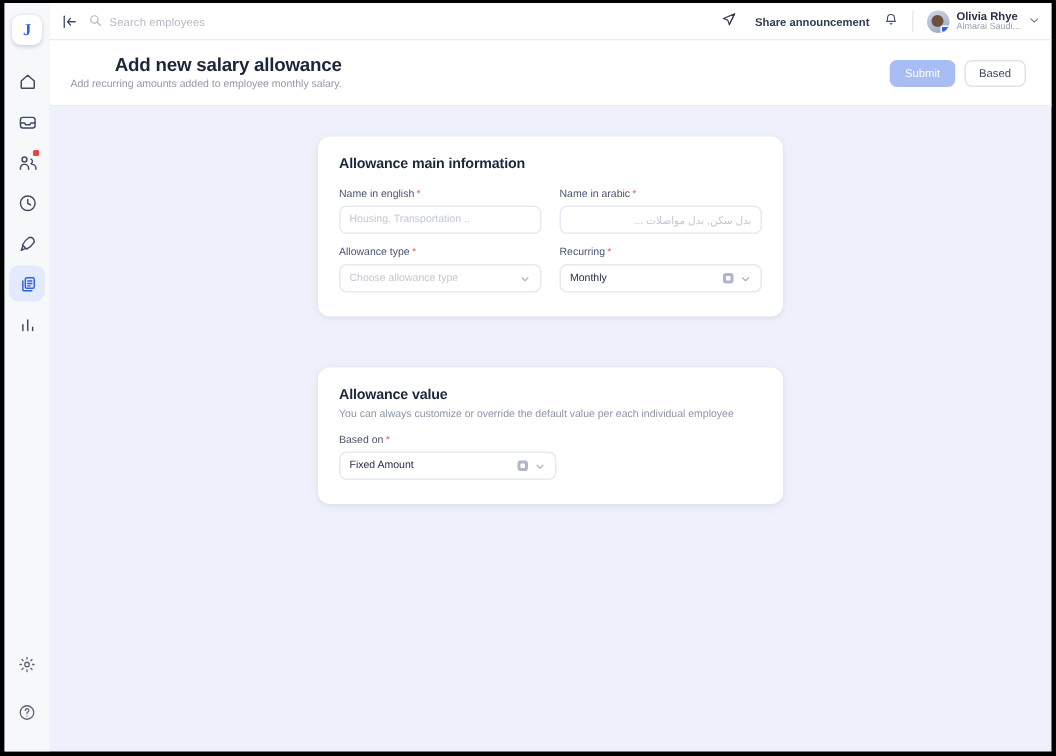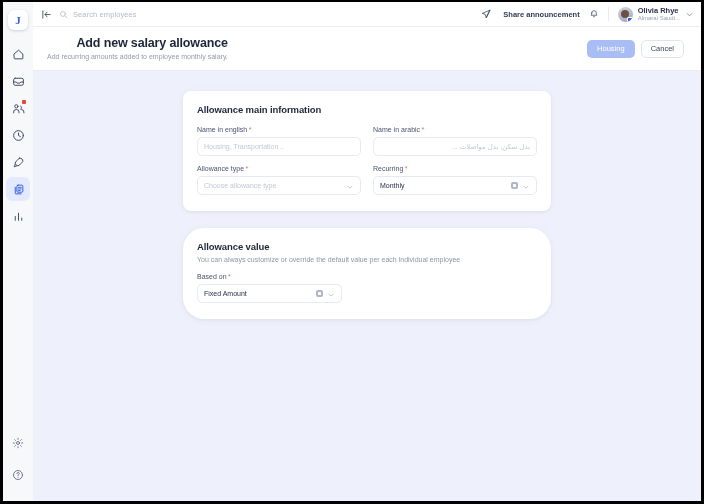--- a/index.html
+++ b/index.html
@@ -192,27 +192,27 @@
   
   .content {
     flex: 1;
     overflow: auto;
     padding: 20px 0 0 0;
     display: flex;
     flex-direction: column;
     align-items: center;
   }
   .card {
-    width: 368px;
+    width: 310px;
     background: #ffffff;
     border-radius: 8px;
     box-shadow: 0 1px 3px rgba(26,38,80,.06), 0 1px 10px rgba(26,38,80,.04);
     padding: 13px 14px 16px 14px;
   }
-  .card + .card { margin-top: 17px; border-radius: 21px; }
+  .card + .card { margin-top: 34px; }
   .card-title {
     font-size: 9.5px;
     font-weight: bold;
     color: #1d2639;
     letter-spacing: -.1px;
   }
   .card-sub {
     font-size: 7px;
     color: #8e95a8;
     margin-top: 4px;
@@ -423,22 +423,22 @@
 
       </div>
     </div>
 
     <div class="pagehead">
       <div>
         <div class="ph-title">Add new salary allowance</div>
         <div class="ph-sub">Add recurring amounts added to employee monthly salary.</div>
       </div>
       <div class="ph-actions">
-        <button class="btn btn-primary">Housing</button>
-        <button class="btn btn-secondary">Cancel</button>
+        <button class="btn btn-primary">Submit</button>
+        <button class="btn btn-secondary">Based</button>
       </div>
     </div>
 
     <div class="content">
 
       <div class="card">
         <div class="card-title">Allowance main information</div>
 
         <div class="grid2">
 

